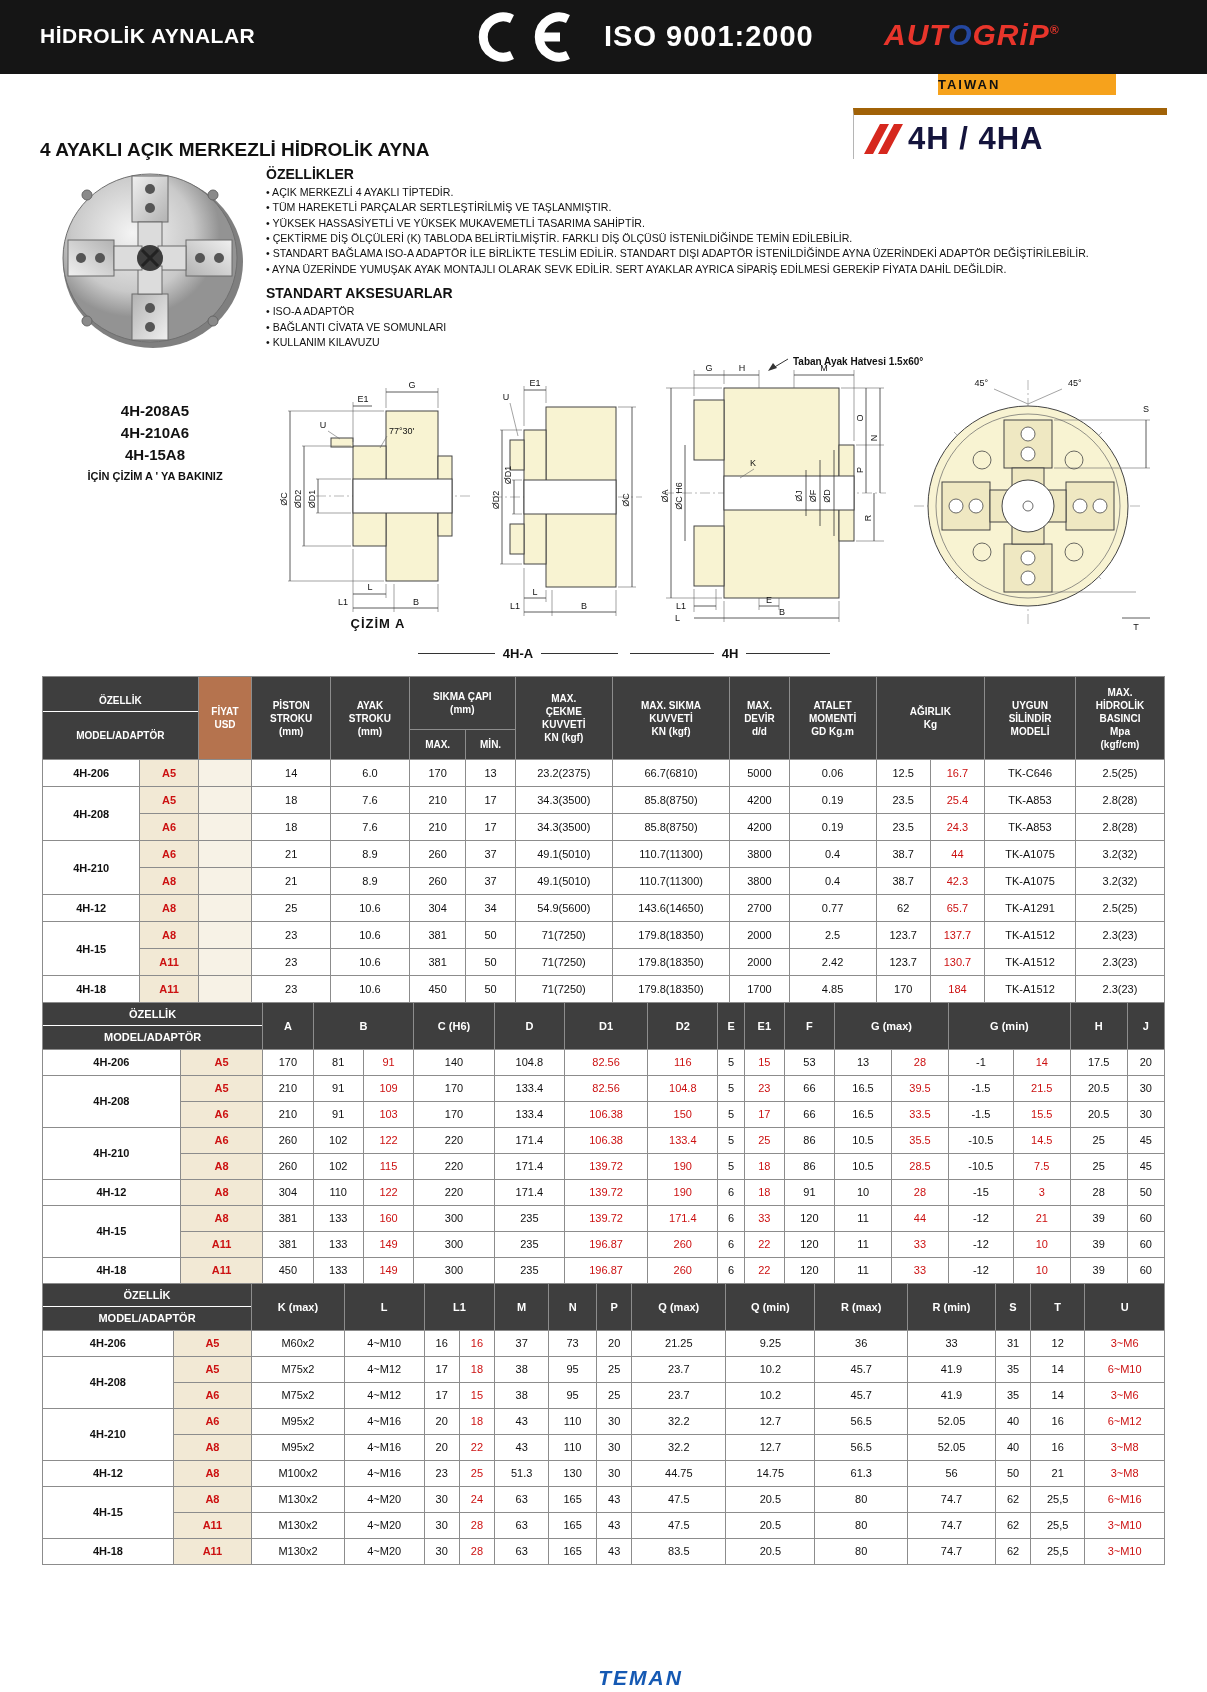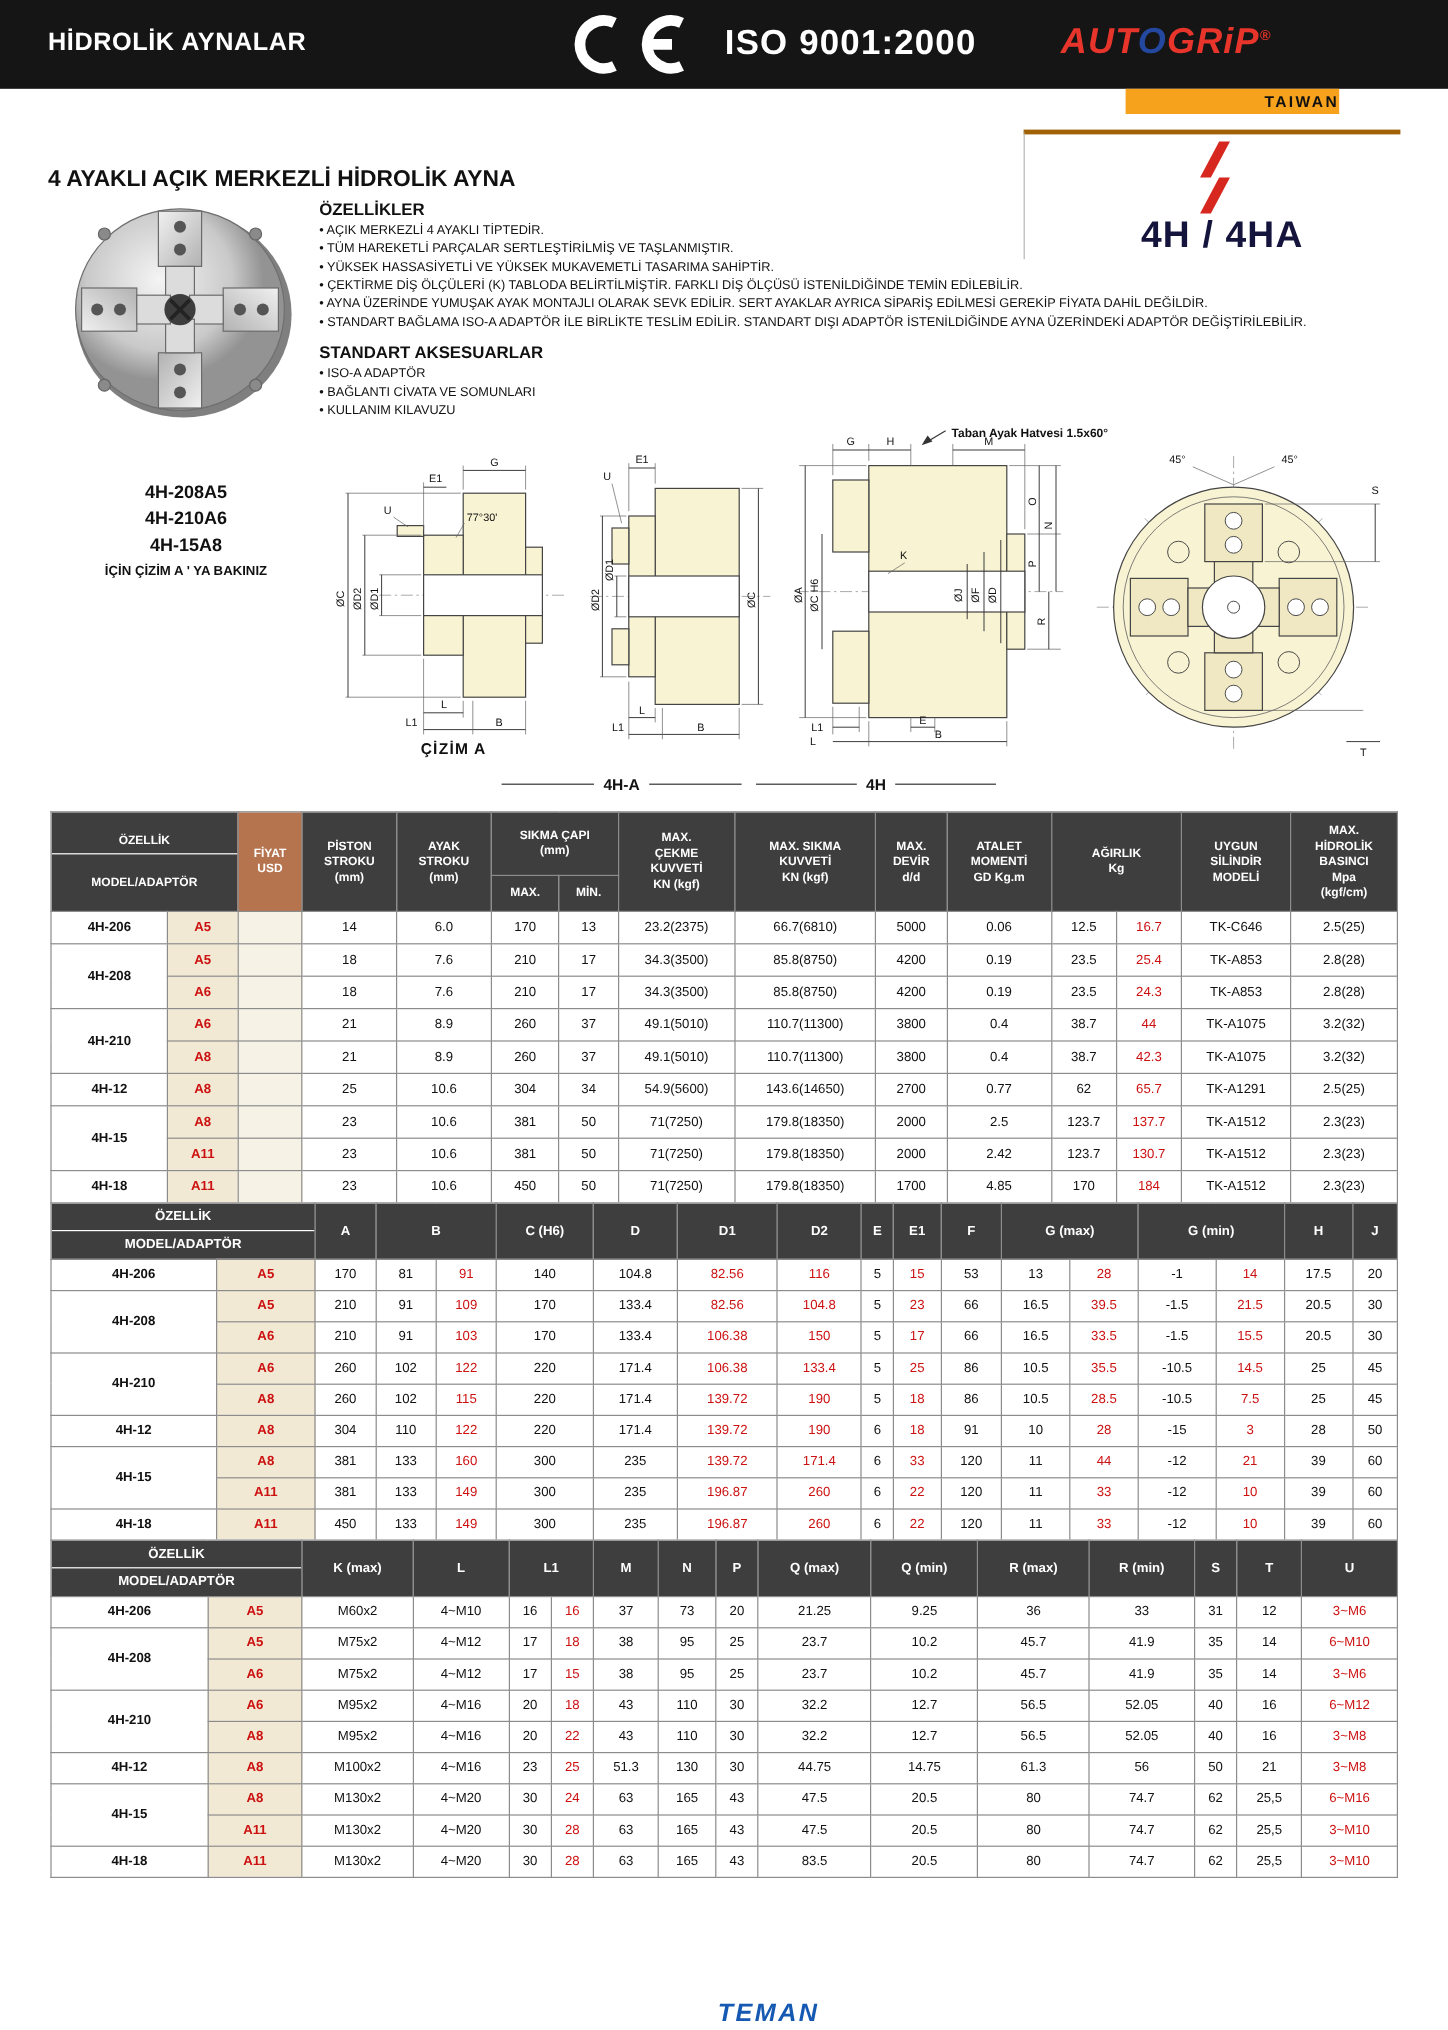--- a/index.html
+++ b/index.html
@@ -8,25 +8,25 @@
   
   .topbar{position:absolute;left:0;top:0;width:1207px;height:74px;background:#151515;}
   .topbar-title{position:absolute;left:40px;top:24px;color:#fff;font-size:21px;font-weight:bold;letter-spacing:.5px;}
   .ce-logo{position:absolute;left:468px;top:11px;}
   .iso{position:absolute;left:604px;top:20px;color:#fff;font-size:29px;font-weight:bold;letter-spacing:1px;}
   .brand{position:absolute;left:884px;top:18px;font-style:italic;font-weight:bold;font-size:30px;letter-spacing:1px;white-space:nowrap;}
   .b1{color:#e8352b;}
   .b2{color:#2447a0;}
   .reg{color:#e8352b;font-size:12px;}
   .taiwan-strip{position:absolute;left:938px;top:74px;width:178px;height:21px;background:#f6a21c;
-                color:#111;font-size:13px;font-weight:bold;text-align:right;line-height:21px;letter-spacing:2px;}
+                color:#111;font-size:13px;font-weight:bold;text-align:left;line-height:21px;letter-spacing:2px;}
   
   .subtitle{position:absolute;left:40px;top:126px;font-size:19px;font-weight:bold;}
   .modelcode{position:absolute;right:40px;top:108px;display:flex;align-items:center;
-             border-top:4px solid #a16207;border-left:1px solid #b5b5b5;padding:6px 10px 2px 18px;min-width:285px;flex-direction:column;}
+             border-top:7px solid #a16207;border-left:1px solid #b5b5b5;padding:6px 10px 2px 18px;min-width:285px;}
   .slash{display:inline-block;width:9px;height:30px;background:#d6281e;transform:skewX(-28deg);margin-right:5px;}
   .mc-text{font-size:31px;font-weight:bold;color:#14143c;margin-left:8px;letter-spacing:1px;}
   
   .photo{position:absolute;left:46px;top:162px;width:214px;height:196px;}
   .features-text{position:absolute;left:266px;top:166px;width:900px;}
   .ft-title{font-size:14px;font-weight:bold;margin:0 0 3px 0;}
   .feat{margin:0 0 8px 0;padding:0;font-size:10.6px;font-weight:normal;line-height:1.45;}
   .feat li{list-style:none;}
   .feat li::before{content:"• ";}
   
@@ -136,22 +136,22 @@
     </svg>
   </div>
 
   <section class="features-text">
     <h2 class="ft-title">ÖZELLİKLER</h2>
     <ul class="feat">
       <li>AÇIK MERKEZLİ 4 AYAKLI TİPTEDİR.</li>
       <li>TÜM HAREKETLİ PARÇALAR SERTLEŞTİRİLMİŞ VE TAŞLANMIŞTIR.</li>
       <li>YÜKSEK HASSASİYETLİ VE YÜKSEK MUKAVEMETLİ TASARIMA SAHİPTİR.</li>
       <li>ÇEKTİRME DİŞ ÖLÇÜLERİ (K) TABLODA BELİRTİLMİŞTİR. FARKLI DİŞ ÖLÇÜSÜ İSTENİLDİĞİNDE TEMİN EDİLEBİLİR.</li>
+      <li>STANDART BAĞLAMA ISO-A ADAPTÖR İLE BİRLİKTE TESLİM EDİLİR. STANDART DIŞI ADAPTÖR İSTENİLDİĞİNDE AYNA ÜZERİNDEKİ ADAPTÖR DEĞİŞTİRİLEBİLİR.</li>
       <li>AYNA ÜZERİNDE YUMUŞAK AYAK MONTAJLI OLARAK SEVK EDİLİR. SERT AYAKLAR AYRICA SİPARİŞ EDİLMESİ GEREKİP FİYATA DAHİL DEĞİLDİR.</li>
-      <li>STANDART BAĞLAMA ISO-A ADAPTÖR İLE BİRLİKTE TESLİM EDİLİR. STANDART DIŞI ADAPTÖR İSTENİLDİĞİNDE AYNA ÜZERİNDEKİ ADAPTÖR DEĞİŞTİRİLEBİLİR.</li>
     </ul>
     <h2 class="ft-title">STANDART AKSESUARLAR</h2>
     <ul class="feat">
       <li>ISO-A ADAPTÖR</li>
       <li>BAĞLANTI CİVATA VE SOMUNLARI</li>
       <li>KULLANIM KILAVUZU</li>
     </ul>
   </section>
 
   <div class="drawing-note">

